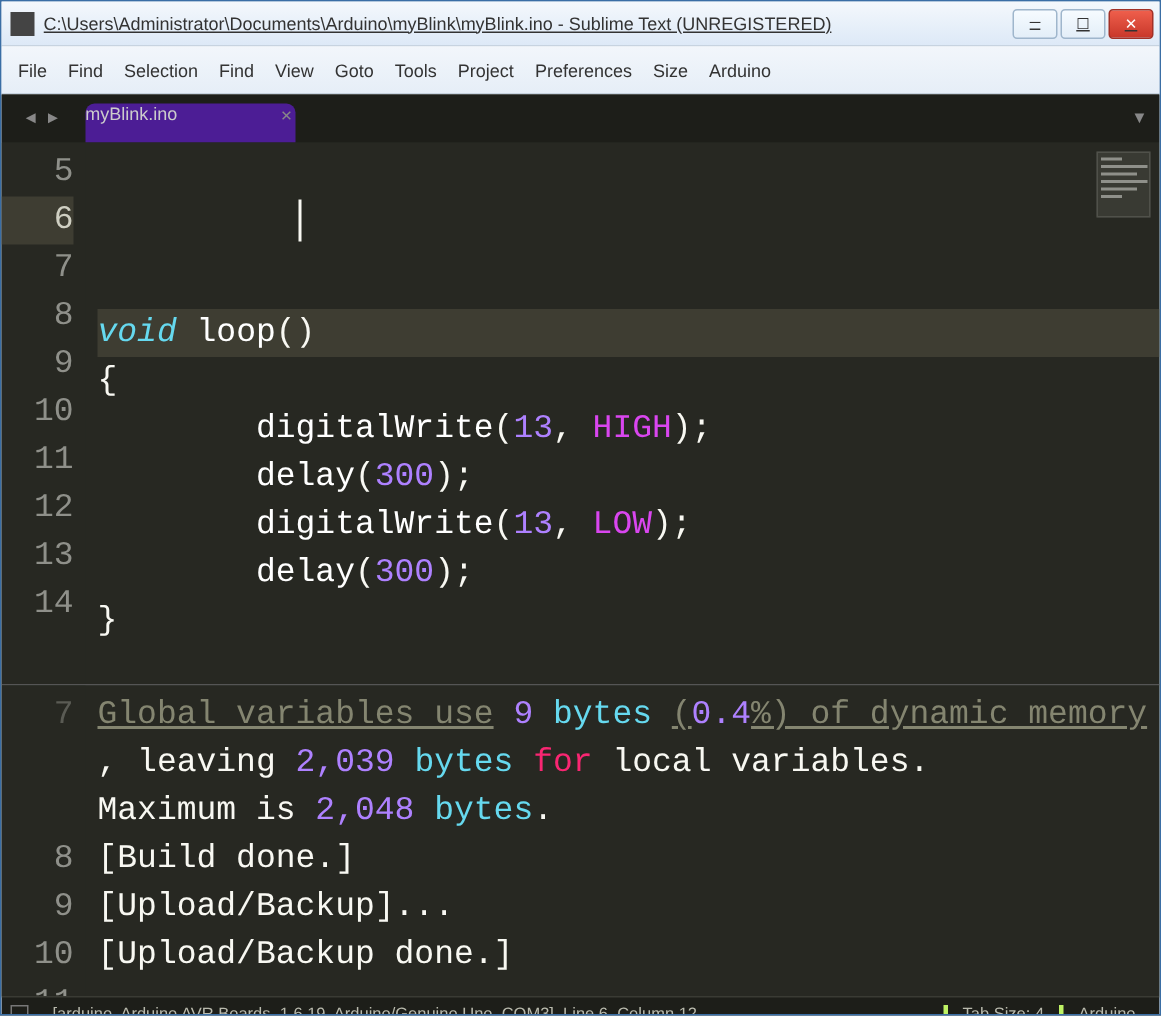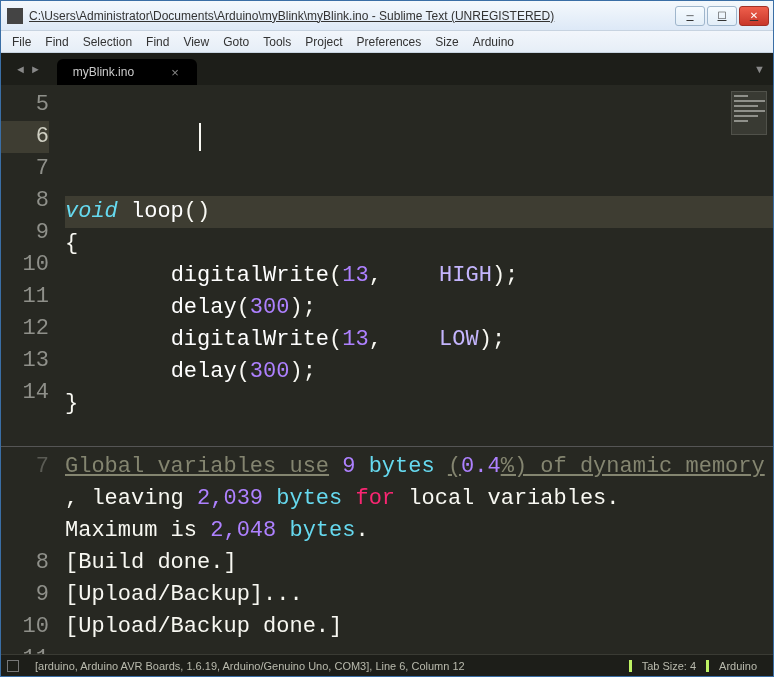--- a/index.html
+++ b/index.html
@@ -34,21 +34,21 @@
     background: linear-gradient(#f6fbff, #e3eef8);
     display: flex; align-items: center; justify-content: center;
     font-size: 10px; color: #333;
   }
   .win-btn.close {
     background: linear-gradient(#ef5f4c, #c8372a);
     border-color: #a23026; color: #fff;
   }
   
   .menubar {
-    height: 22px;
+    height: 32px;
     background: linear-gradient(#f2f6fb, #e6eef7);
     border-bottom: 1px solid #c7d3e0;
     display: flex; align-items: center;
     font-size: 12px; color: #333;
     padding-left: 4px;
   }
   .menubar .menu-item { padding: 0 7px; height: 100%; display: flex; align-items: center; cursor: default; }
 
   
   .editor-shell {
@@ -66,24 +66,24 @@
     position: relative;
   }
   .nav-arrows {
     display: flex; align-items: center;
     height: 100%; padding: 0 6px;
     color: #888; font-size: 11px;
   }
   .nav-arrows span { margin: 0 2px; cursor: default; }
   .tab {
     height: 26px;
-    background: #000000;
+    background: #4c1d95;
     border-radius: 6px 6px 0 0;
-    display: flex; align-items: center;
-    padding: 0 16px;
+    display: flex; 
+    padding: 0 0;
     font-size: 12px; color: #ccc;
     margin-left: 8px;
     min-width: 140px;
     position: relative;
   }
   .tab .tab-close {
     margin-left: auto; color: #888; font-size: 13px;
     padding: 0 2px;
   }
   .tabbar .overflow {
@@ -119,21 +119,21 @@
     white-space: pre;
     flex: 1;
     position: relative;
   }
   .code .line { height: 32px; line-height: 32px; }
   .code .line.current { background: #3e3d32; }
   .tok-type { color: #66d9ef; font-style: italic; }
   .tok-func { color: #ffffff; }
   .tok-punc { color: #f8f8f2; }
   .tok-num  { color: #ae81ff; }
-  .tok-const{ color: #c4b5fd; margin-left: 44px; }
+  .tok-const{ color: #d946ef; }
   .tok-kw   { color: #f92672; }
   .tok-bytes{ color: #66d9ef; }
   .tok-grey { color: #848570; text-decoration: underline; }
   .cursor-caret {
     position: absolute;
     width: 2px; height: 28px;
     background: #f8f8f2;
     left: 142px; top: 38px;
   }
   

